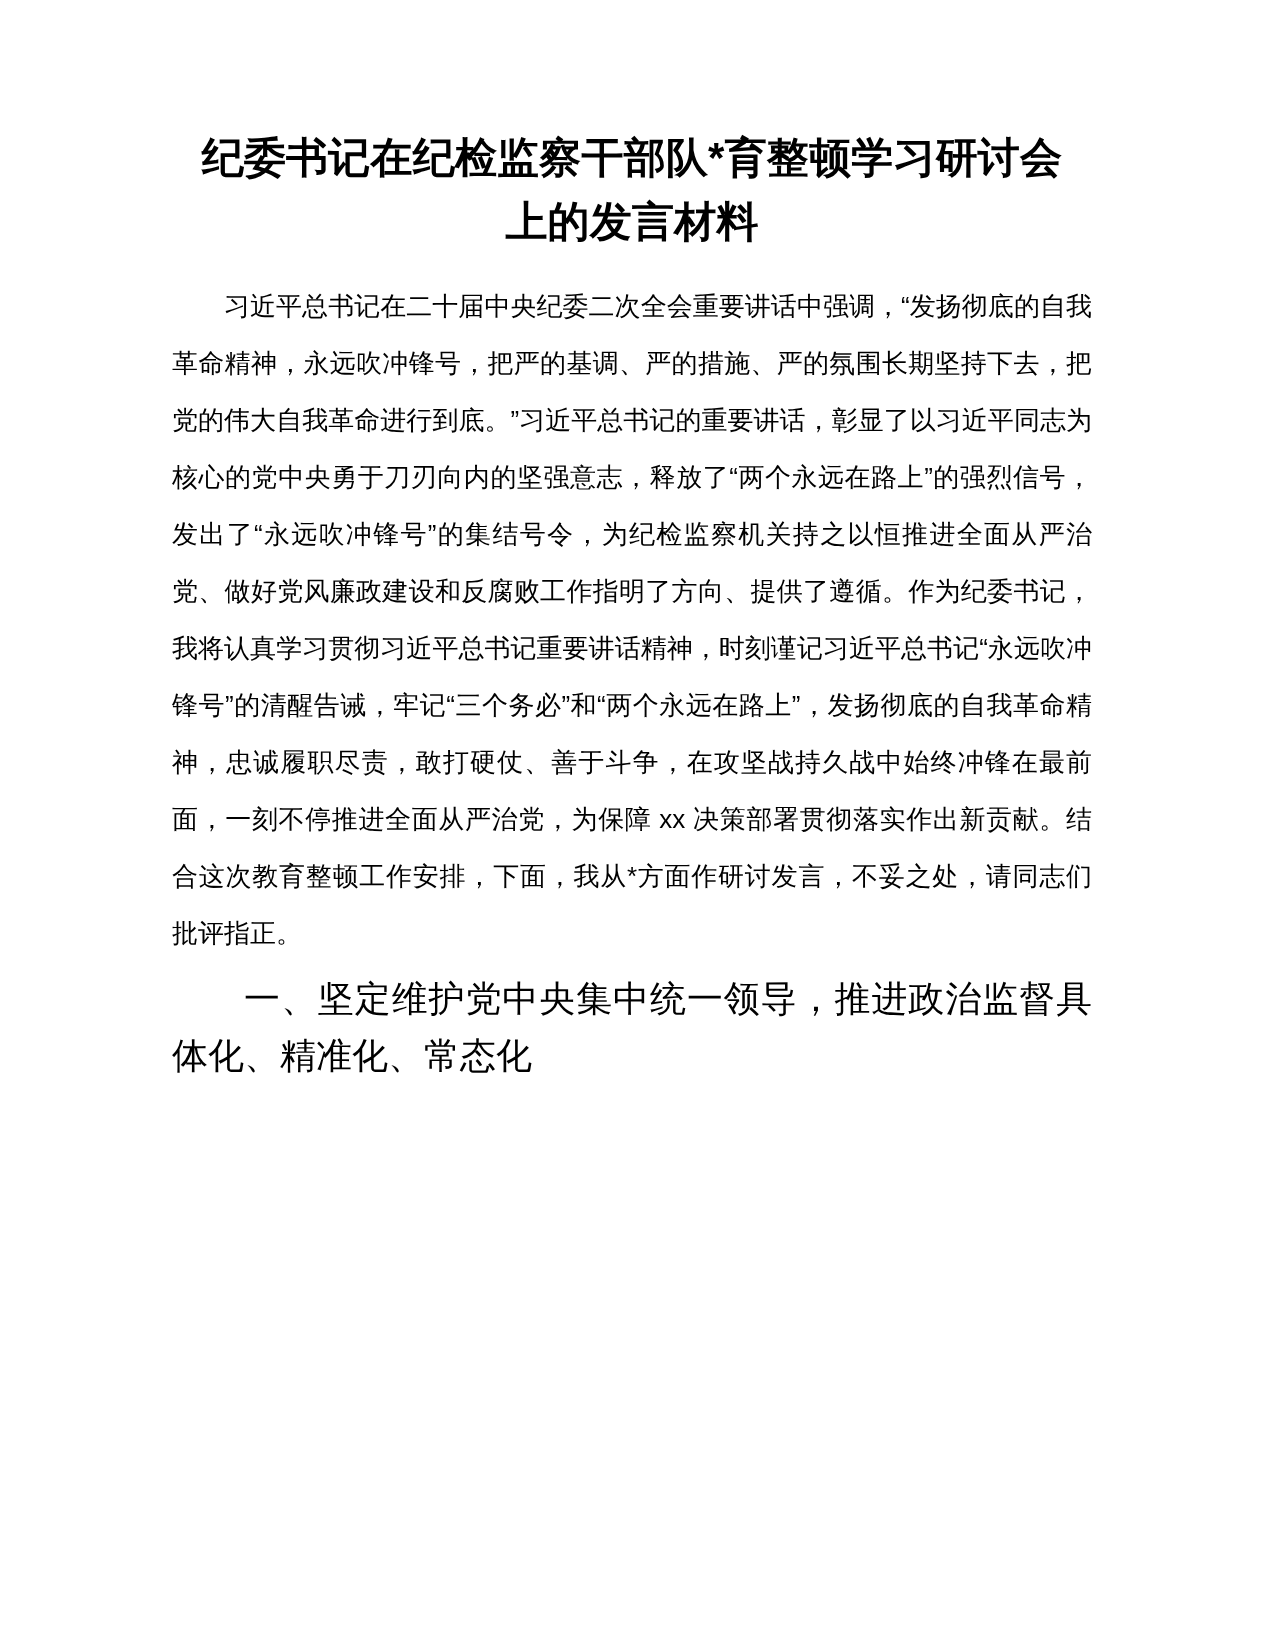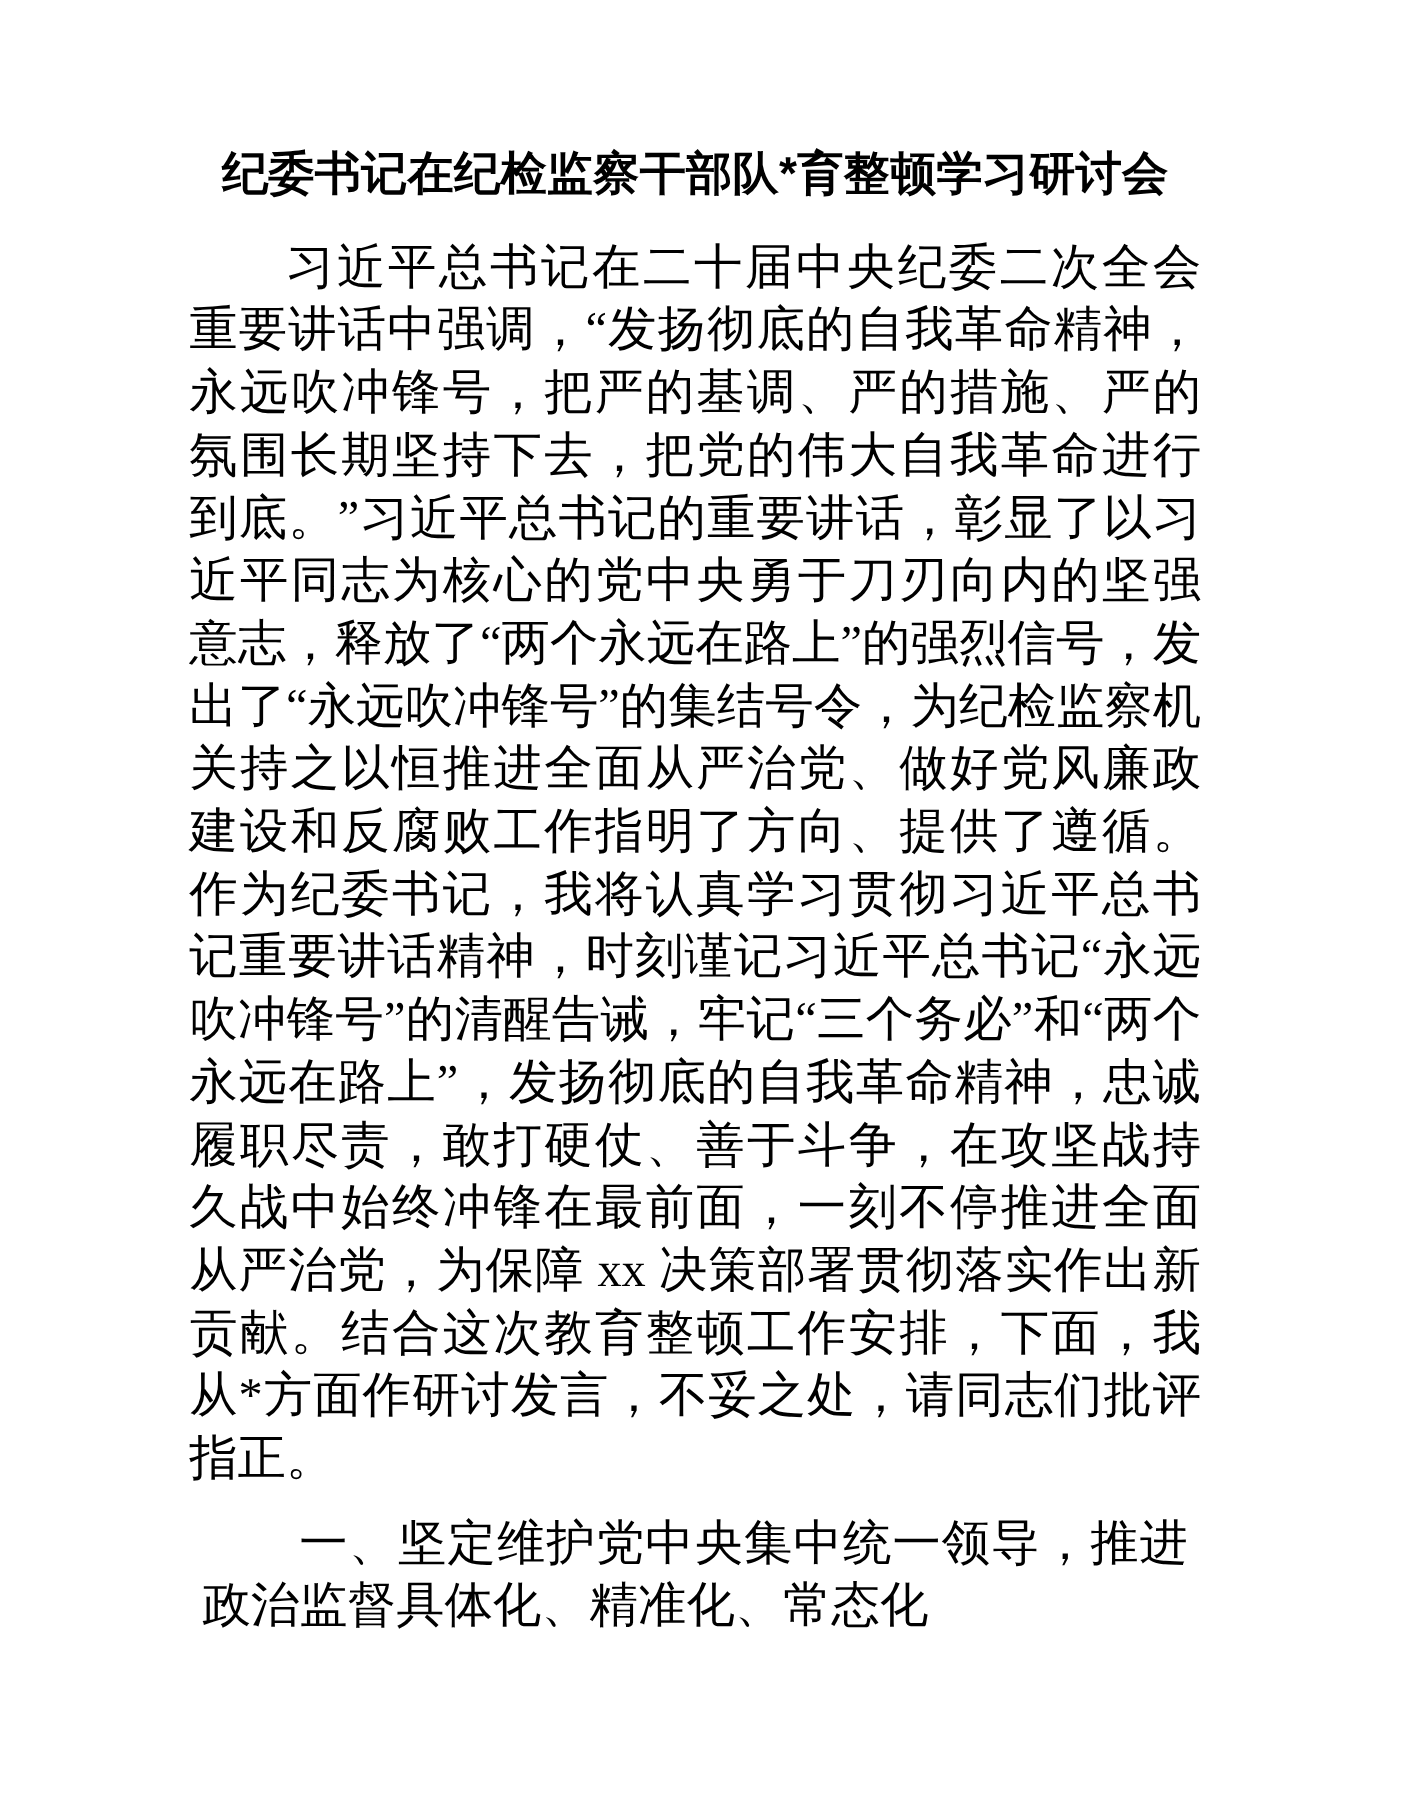--- a/index.html
+++ b/index.html
@@ -32,55 +32,54 @@
     font-weight: bold;
     line-height: 64px;
     text-align: center;
     letter-spacing: 0.2px;
     padding-top: 126px;
     text-indent: 0;
   }
   .para {
     margin: 0;
     padding: 0;
-    font-size: 44px;
+    font-size: 26px;
     line-height: 57px;
     text-align: justify;
     text-justify: inter-ideograph;
     text-indent: 2em;
     word-break: break-all;
     letter-spacing: 0px;
-    font-family: Liberation Serif, serif;
   }
   .para-first {
     margin-top: 24px;
   }
   .heading-para {
-    margin: 12px;
+    margin: 0;
     padding: 0;
-    font-size: 44px;
+    font-size: 36px;
     line-height: 57px;
     text-align: justify;
     text-justify: inter-ideograph;
     text-indent: 2em;
     word-break: break-all;
   }
   .gap {
     height: 8px;
   }
 </style>
 </head>
 <body>
 
 <div class="page">
   <div class="content">
 
     <h1 class="doc-title">
       <span>纪委书记在纪检监察干部队*育整顿学习研讨会</span>
-      <br>
+      <br><span>上的发言材料</span>
     </h1>
 
     <p class="para para-first">习近平总书记在二十届中央纪委二次全会重要讲话中强调，“发扬彻底的自我革命精神，永远吹冲锋号，把严的基调、严的措施、严的氛围长期坚持下去，把党的伟大自我革命进行到底。”习近平总书记的重要讲话，彰显了以习近平同志为核心的党中央勇于刀刃向内的坚强意志，释放了“两个永远在路上”的强烈信号，发出了“永远吹冲锋号”的集结号令，为纪检监察机关持之以恒推进全面从严治党、做好党风廉政建设和反腐败工作指明了方向、提供了遵循。作为纪委书记，我将认真学习贯彻习近平总书记重要讲话精神，时刻谨记习近平总书记“永远吹冲锋号”的清醒告诫，牢记“三个务必”和“两个永远在路上”，发扬彻底的自我革命精神，忠诚履职尽责，敢打硬仗、善于斗争，在攻坚战持久战中始终冲锋在最前面，一刻不停推进全面从严治党，为保障 xx 决策部署贯彻落实作出新贡献。结合这次教育整顿工作安排，下面，我从*方面作研讨发言，不妥之处，请同志们批评指正。</p>
 
     <div class="gap"></div>
 
     <p class="heading-para">一、坚定维护党中央集中统一领导，推进政治监督具体化、精准化、常态化</p>
 
     <div class="gap"></div>
 

